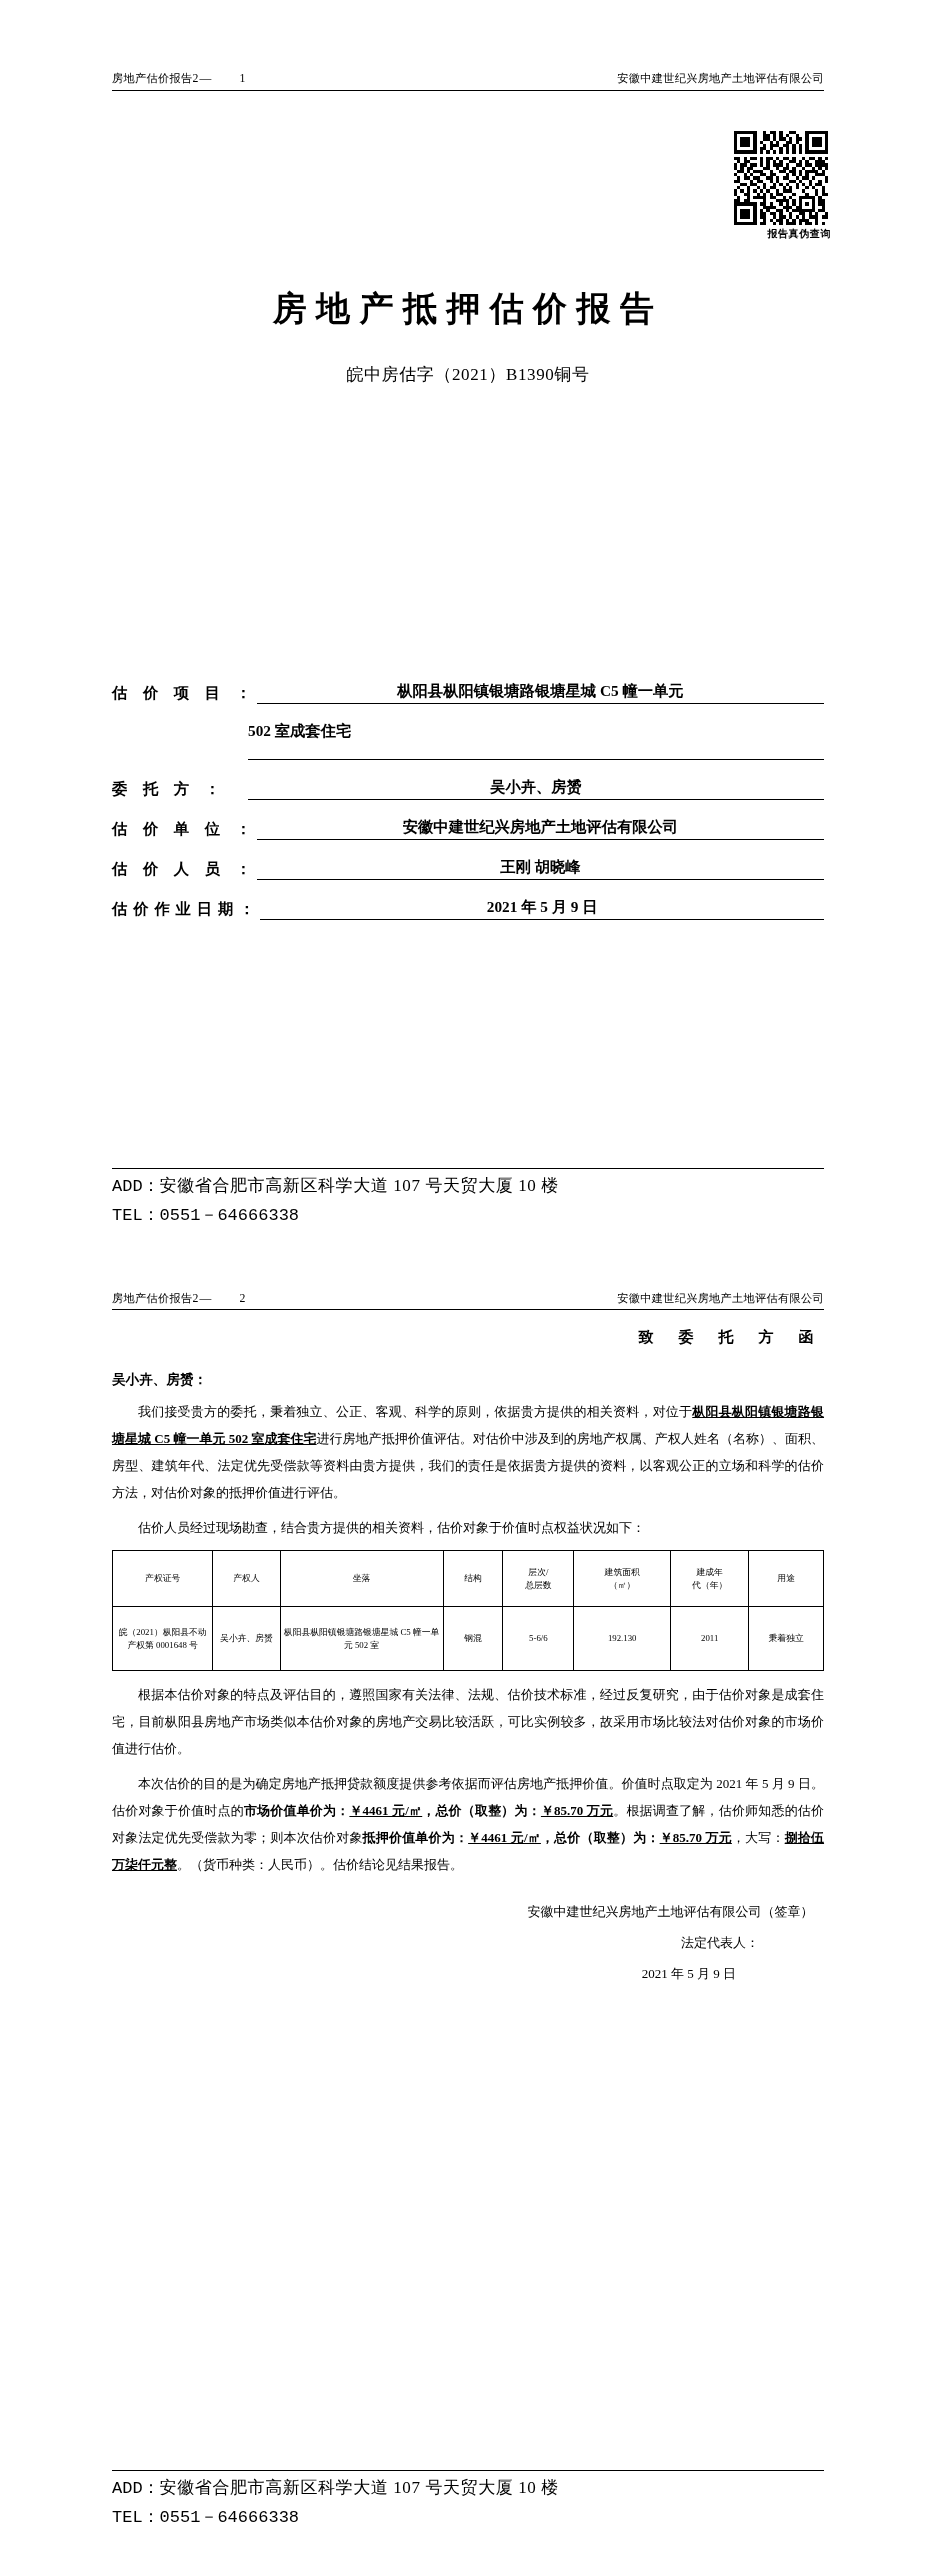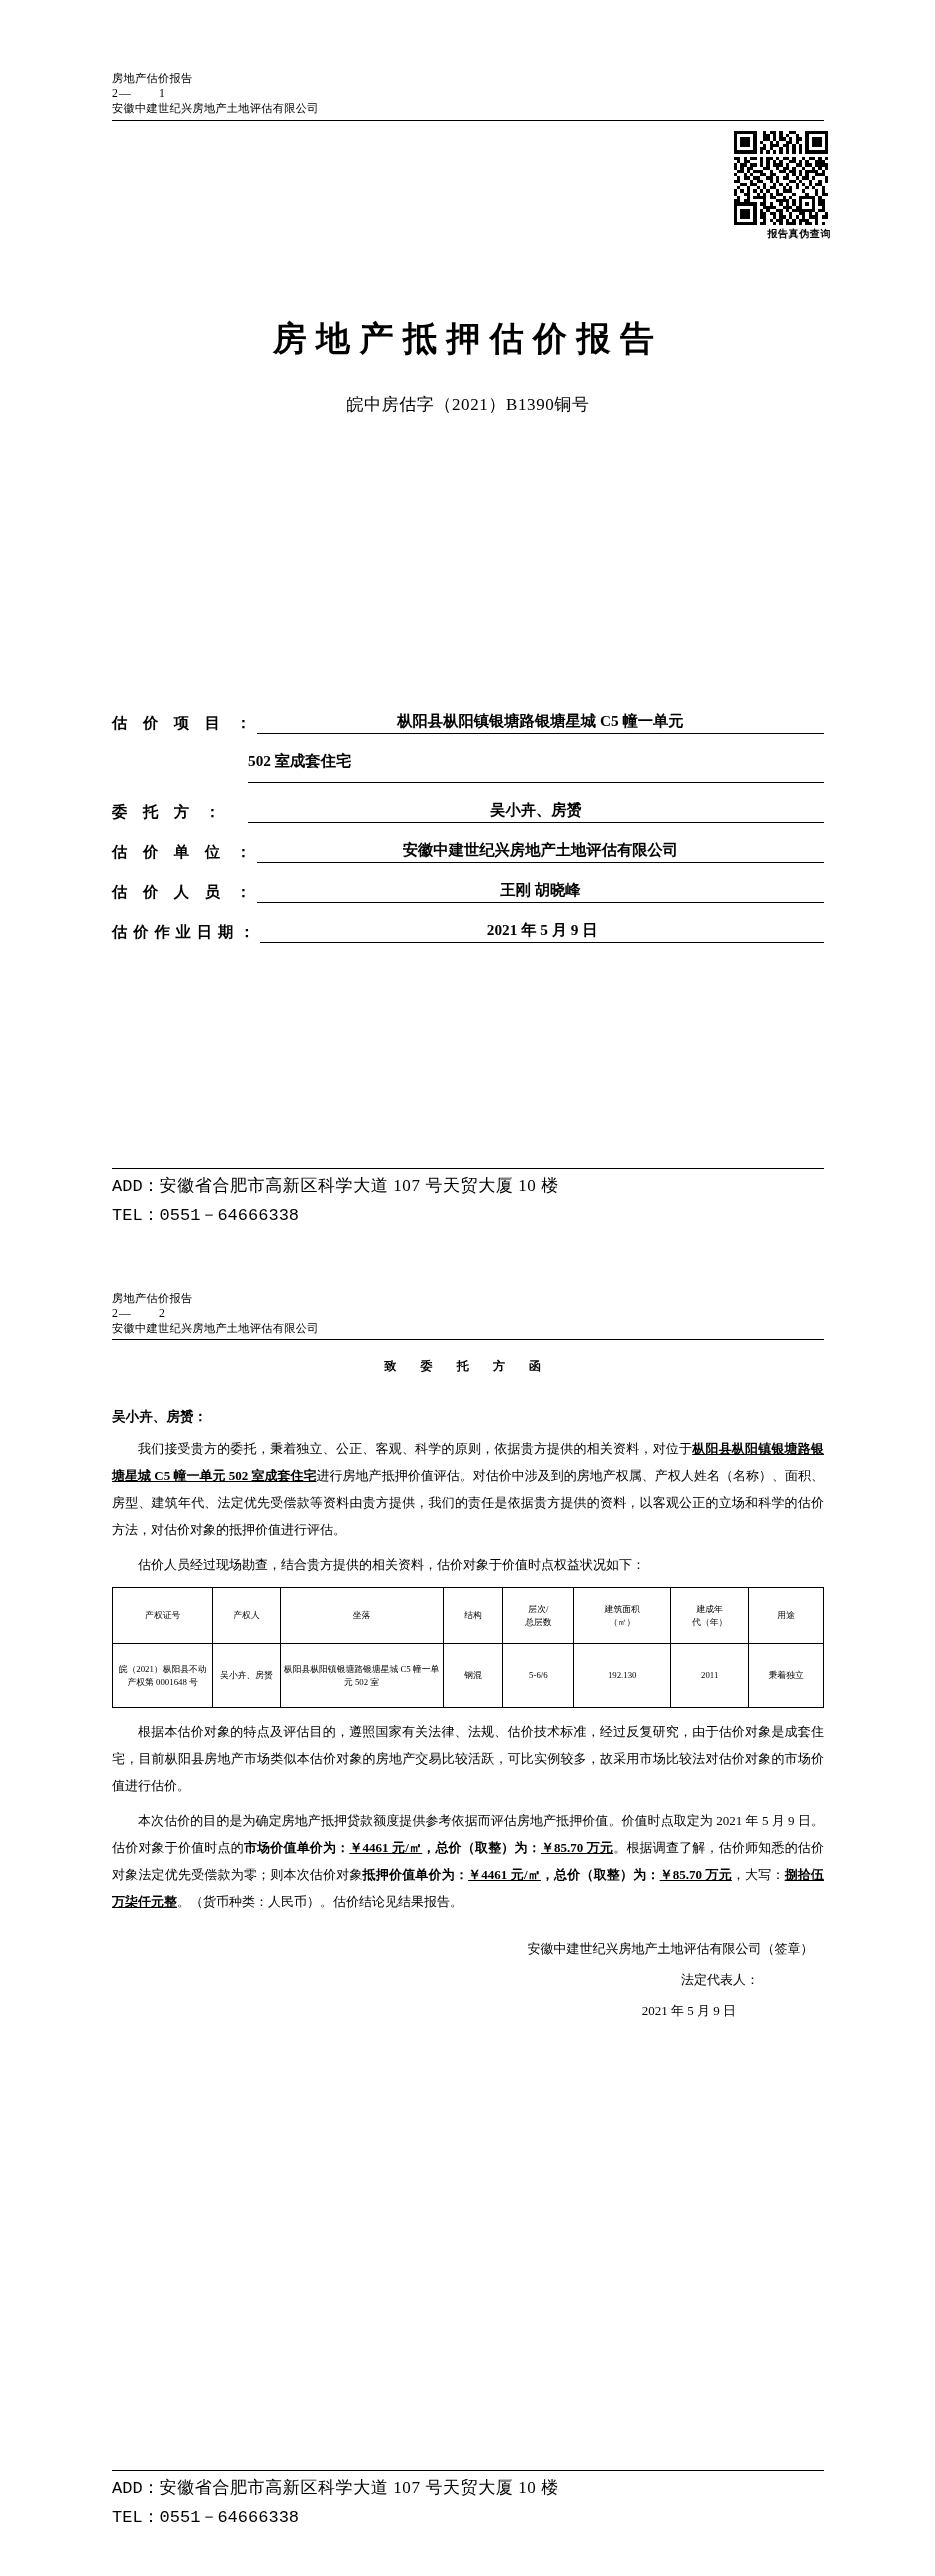--- a/index.html
+++ b/index.html
@@ -24,21 +24,20 @@
   .page-2 { height: 1302px; padding-top: 16.5px; }
 
   
   .run-head {
     display: flex;
     align-items: baseline;
     font-size: 11.2px;
     font-family: "DejaVu Sans", "Liberation Sans", sans-serif;
     letter-spacing: 0.3px;
     padding-bottom: 3.5px;
-    flex-direction: column;
   }
   .run-head .rh-left { flex: 0 0 auto; }
   .run-head .rh-mid {
     flex: 1 1 auto;
     text-align: left;
     letter-spacing: 1.2px;
     font-family: "Liberation Serif", serif;
     font-size: 11.8px;
   }
   .run-head .rh-mid .sp { display: inline-block; width: 27px; }
@@ -117,21 +116,21 @@
     display: flex;
     font-size: 15.3px;
     font-weight: bold;
     margin-bottom: 16.5px;
   }
   .info-cont .spacer { flex: 0 0 136px; }
   .info-cont .cval {
     flex: 1 1 auto;
     border-bottom: 1.2px solid #000;
     text-align: left;
-    padding-bottom: 11px;
+    padding-bottom: 18px;
     min-height: 20px;
     line-height: 20px;
   }
 
   
   .foot-wrap {
     position: absolute;
     left: 112px;
     right: 112px;
   }
@@ -140,26 +139,26 @@
     font-size: 17px;
     font-family: "Liberation Mono", "DejaVu Sans Mono", monospace;
     letter-spacing: 0px;
     margin-top: 5.3px;
     white-space: nowrap;
   }
   .foot-line .cn { font-family: "Liberation Serif", serif; letter-spacing: 0.6px;}
 
   
   .letter-title {
-    text-align: center;
-    font-size: 12px;
+    text-align: right;
+    font-size: 15px;
     font-weight: bold;
     letter-spacing: 10.6px;
     margin-top: 17.7px;
-    margin-bottom: 33px;
+    margin-bottom: 24px;
   }
   .salutation {
     font-size: 13.6px;
     font-weight: bold;
     margin-bottom: 9.4px;
   }
   p.body {
     font-size: 13px;
     line-height: 27px;
     text-indent: 2em;

